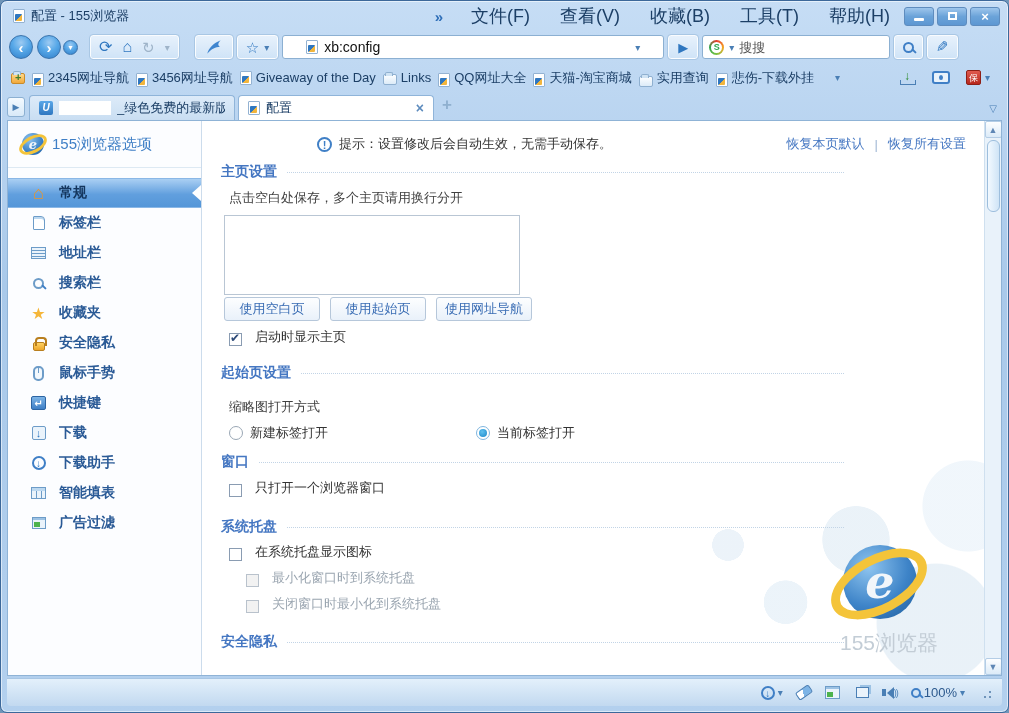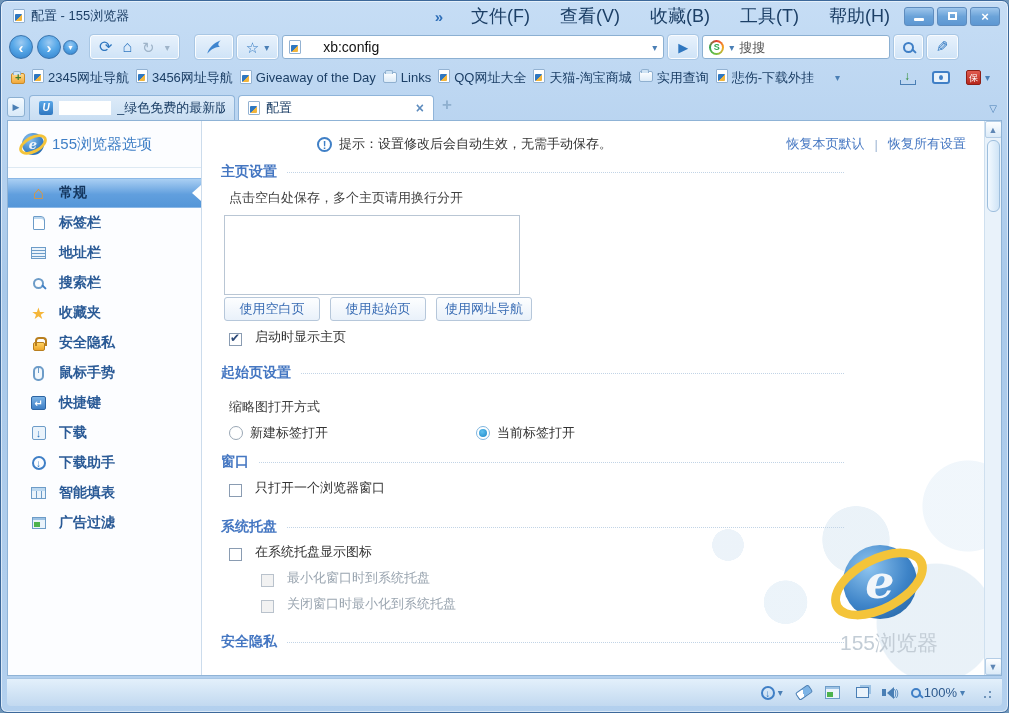--- a/index.html
+++ b/index.html
@@ -36,33 +36,33 @@
   .navbar { position:absolute; top:30px; left:0; right:0; height:32px; display:flex; align-items:center; padding:0 8px; gap:4px; }
   .navcircle { width:24px; height:24px; border-radius:50%; border:1px solid #3b74ad;
     background:radial-gradient(circle at 50% 30%,#9ccaf2,#57a8e8 45%,#2f7dc8); color:#fff; font-weight:bold;
     display:flex; align-items:center; justify-content:center; font-size:15px; flex:none; }
   .navcircle.small { width:15px; height:15px; font-size:8px; margin-left:-2px; }
   .nav-group { display:flex; align-items:center; gap:10px; border:1px solid rgba(255,255,255,.85); outline:1px solid #a9c7e4;
     background:linear-gradient(rgba(246,251,255,.7),rgba(214,232,248,.7)); border-radius:3px; padding:2px 8px; height:24px; }
   .glyph-blue { color:#2f77c0; font-size:16px; line-height:1; }
   .glyph-gray { color:#9fb4c9; font-size:15px; line-height:1; }
   .swoosh { width:20px; height:18px; }
-  .addrbar { display:flex; align-items:center; background:#fff; border:1px solid #8cb0d2; border-radius:3px; height:24px; padding:0 6px; gap:22px; width:382px; }
+  .addrbar { display:flex; align-items:center; background:#fff; border:1px solid #8cb0d2; border-radius:3px; height:24px; padding:0 23px; gap:6px; width:382px; }
   .addrbar input { border:none; outline:none; flex:1; font-size:14px; color:#111; font-family:inherit; background:transparent; }
   .searchbox { display:flex; align-items:center; background:#fff; border:1px solid #8cb0d2; border-radius:3px; height:24px; padding:0 6px; gap:5px; width:188px; }
   .searchbox input { border:none; outline:none; flex:1; font-size:13px; font-family:inherit; background:transparent; }
   .searchbox input::placeholder { color:#555; opacity:1; }
   .soso { width:15px; height:15px; border-radius:50%; background:conic-gradient(#e83c2f,#f5a623,#7ac143,#2fa84f,#e83c2f); position:relative; flex:none;}
   .soso::after { content:'S'; position:absolute; inset:2px; background:#fff; border-radius:50%; color:#2fa84f; font-size:9px; font-weight:bold; text-align:center; line-height:11px; }
   .go-tri { color:#2f77c0; font-size:13px; }
   .pencil { color:#2f77c0; font-size:15px; transform:scaleX(-1); }
 
   
   .bookmarksbar { position:absolute; top:62px; left:0; right:0; height:29px; display:flex; align-items:center; padding:0 10px; gap:7px; }
-  .bm { display:flex; align-items:flex-start; gap:4px; color:#1c3f66; font-size:13px; cursor:default; }
+  .bm { display:flex; align-items:flex-end; gap:4px; color:#1c3f66; font-size:13px; cursor:default; }
   .bm-right { margin-left:auto; display:flex; align-items:center; gap:16px; padding-right:8px;}
   .dl-ic { position:relative; width:16px; height:14px; }
   .dl-ic .arr { position:absolute; top:-2px; left:4px; color:#2e8b2e; font-weight:bold; font-size:12px;}
   .dl-ic::after { content:''; position:absolute; bottom:0; left:0; right:0; height:4px; border:1px solid #4a7fb5; border-top:none; }
   .cam { position:relative; width:18px; height:13px; border:2px solid #3f7fc6; border-radius:3px; background:#e8f2fb;}
   .cam::after { content:''; position:absolute; inset:2px 5px; border:2px solid #3f7fc6; border-radius:50%; }
   .redsave { width:15px; height:15px; background:linear-gradient(#e05a4e,#b7271c); border:1px solid #8e1f16; border-radius:2px; color:#fff; font-size:9px; text-align:center; line-height:14px; }
 
   
   .tabbar { position:absolute; top:91px; left:0; right:0; height:28px; display:flex; align-items:flex-end; padding:0 6px; }
@@ -135,21 +135,21 @@
   .restore .sep { color:#9fb7d4; }
 
   h2.sec { display:flex; align-items:center; color:#4577c2; font-size:14px; font-weight:bold; }
   h2.sec::after { content:''; flex:1; border-top:1px dotted #c2d4e6; margin-left:10px; }
   .hint { color:#404040; font-size:13px; margin:8px 0 0 8px; }
   textarea.homepages { display:block; width:296px; height:80px; margin:8px 0 0 3px; border:1px solid #b9c6d4; resize:none; font-family:inherit; outline:none;}
   .btn-row { display:flex; gap:10px; margin:2px 0 0 3px; }
   .btn { width:96px; height:24px; border:1px solid #b6c7da; border-radius:3px; background:linear-gradient(#fdfeff,#e9f1fa);
     color:#3a6db4; font-size:13px; display:flex; align-items:center; justify-content:center; cursor:default;}
   .chk-row { display:flex; align-items:flex-end; gap:13px; font-size:13px; color:#333; margin-left:8px; height:17px;}
-  .chk-row.indent { margin-left:40px; }
+  .chk-row.indent { margin-left:25px; }
   .chk-row.disabled { color:#9aa5b0; }
   .cb { width:13px; height:13px; border:1px solid #8a9cb2; background:#fff; position:relative; flex:none;}
   .cb.checked::after { content:'✔'; position:absolute; left:0px; top:-3px; color:#2d4a77; font-size:12px; }
   .cb.disabled { background:#f2f2f2; border-color:#b9c2cc; }
   .radio-row { display:flex; align-items:center; margin-left:8px; height:17px; font-size:13px; color:#333;}
   .rb { width:14px; height:14px; border:1px solid #9aa7b5; border-radius:50%; background:#fff; margin-right:7px; position:relative; flex:none;}
   .rb.sel { border-color:#7fb6df; }
   .rb.sel::after { content:''; position:absolute; inset:2px; border-radius:50%; background:radial-gradient(circle at 40% 35%,#5fc0ee,#1b87c9); }
   .radio2 { margin-left:148px; }
 

